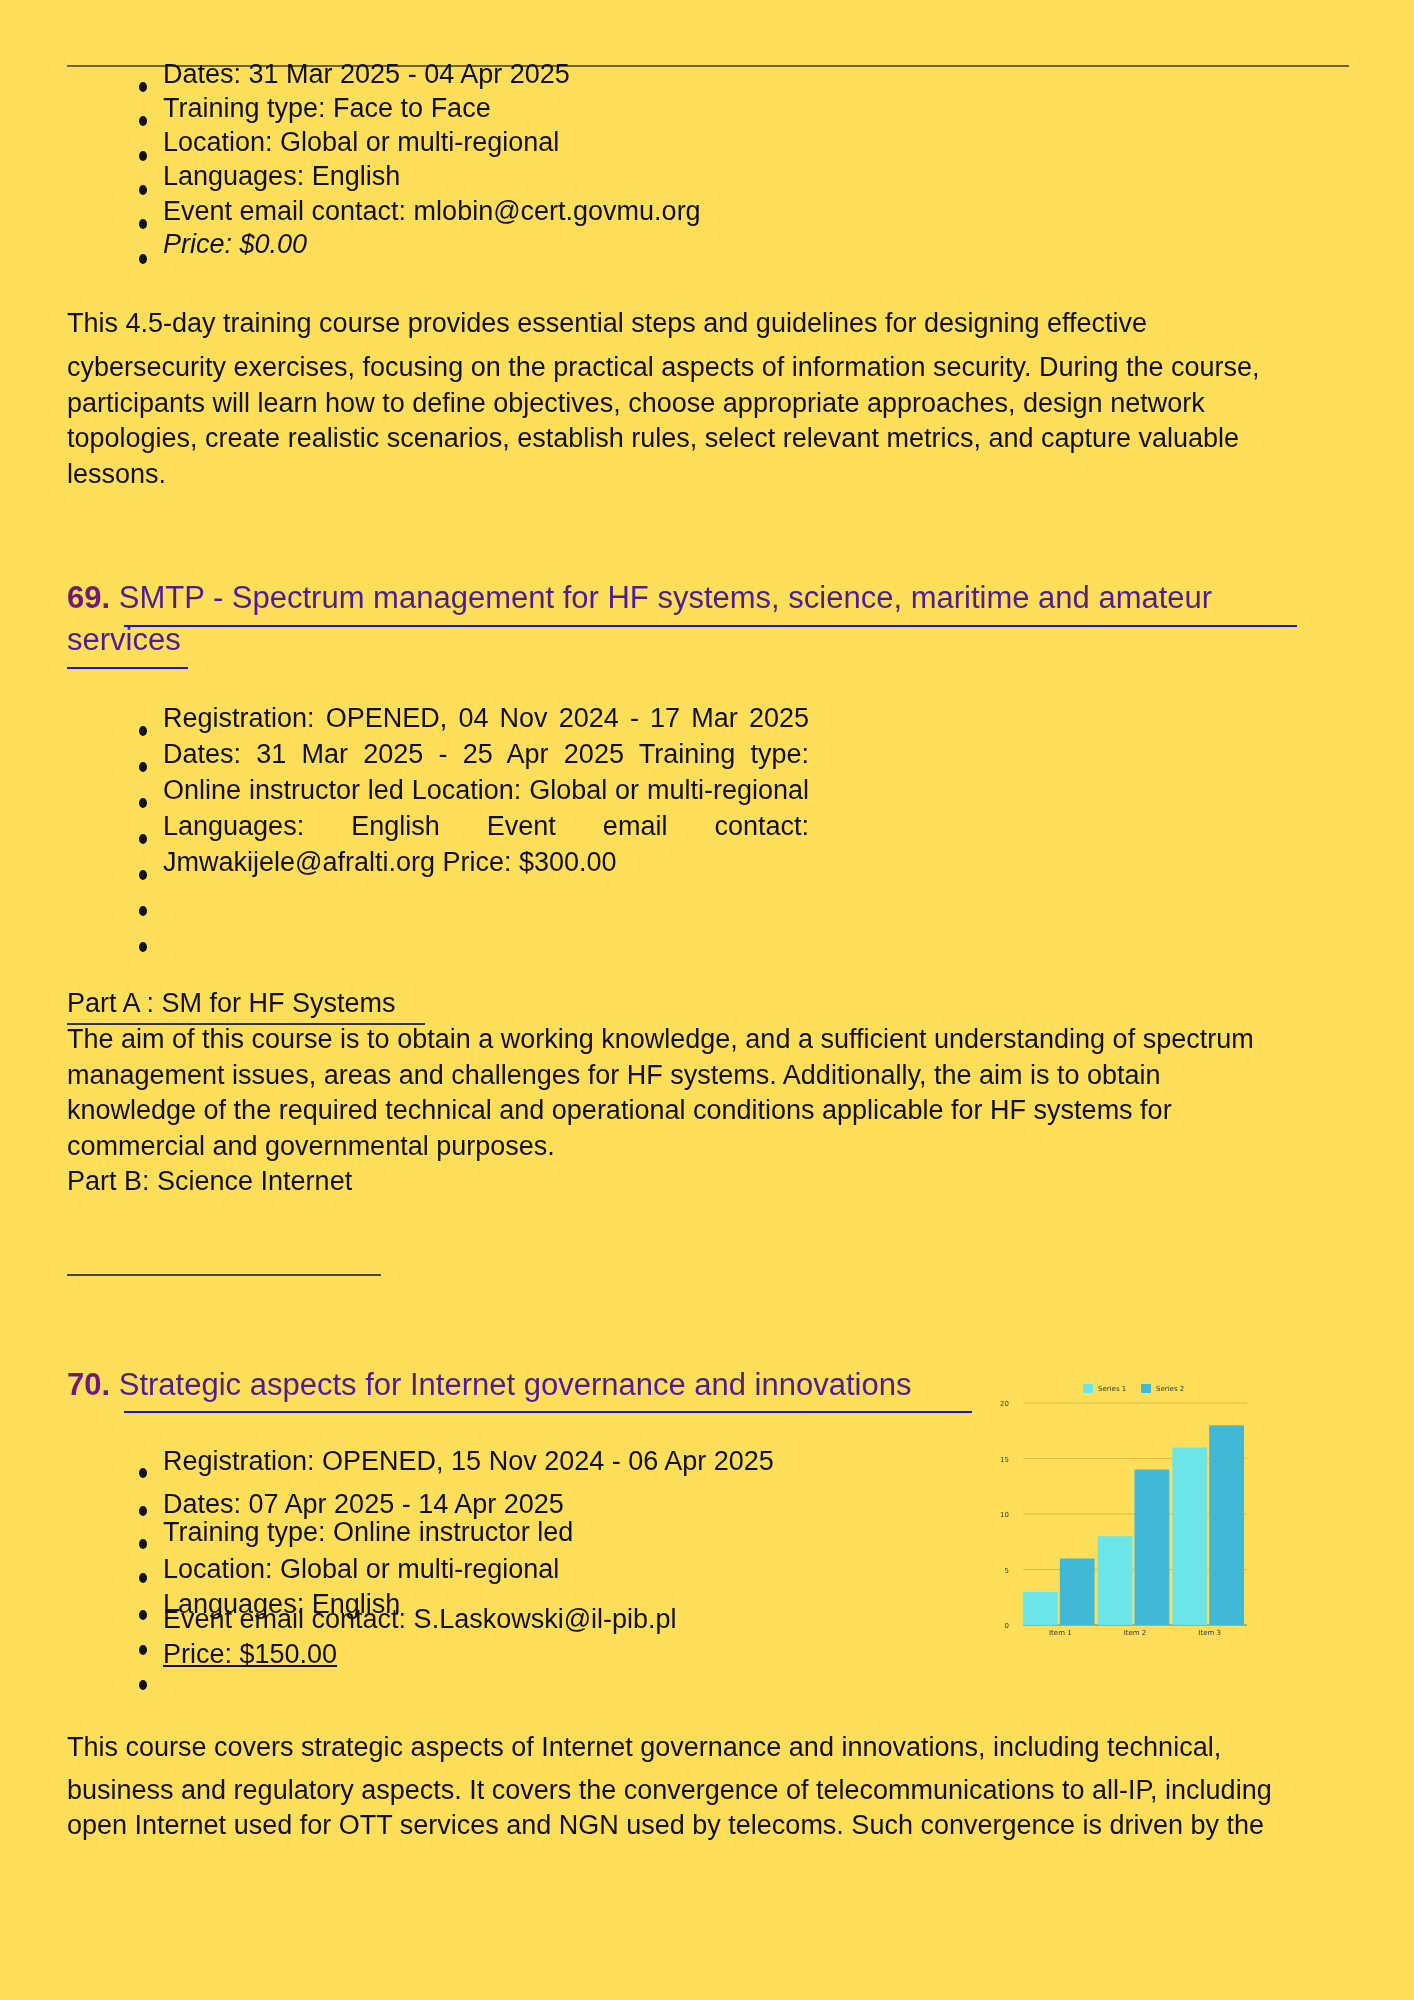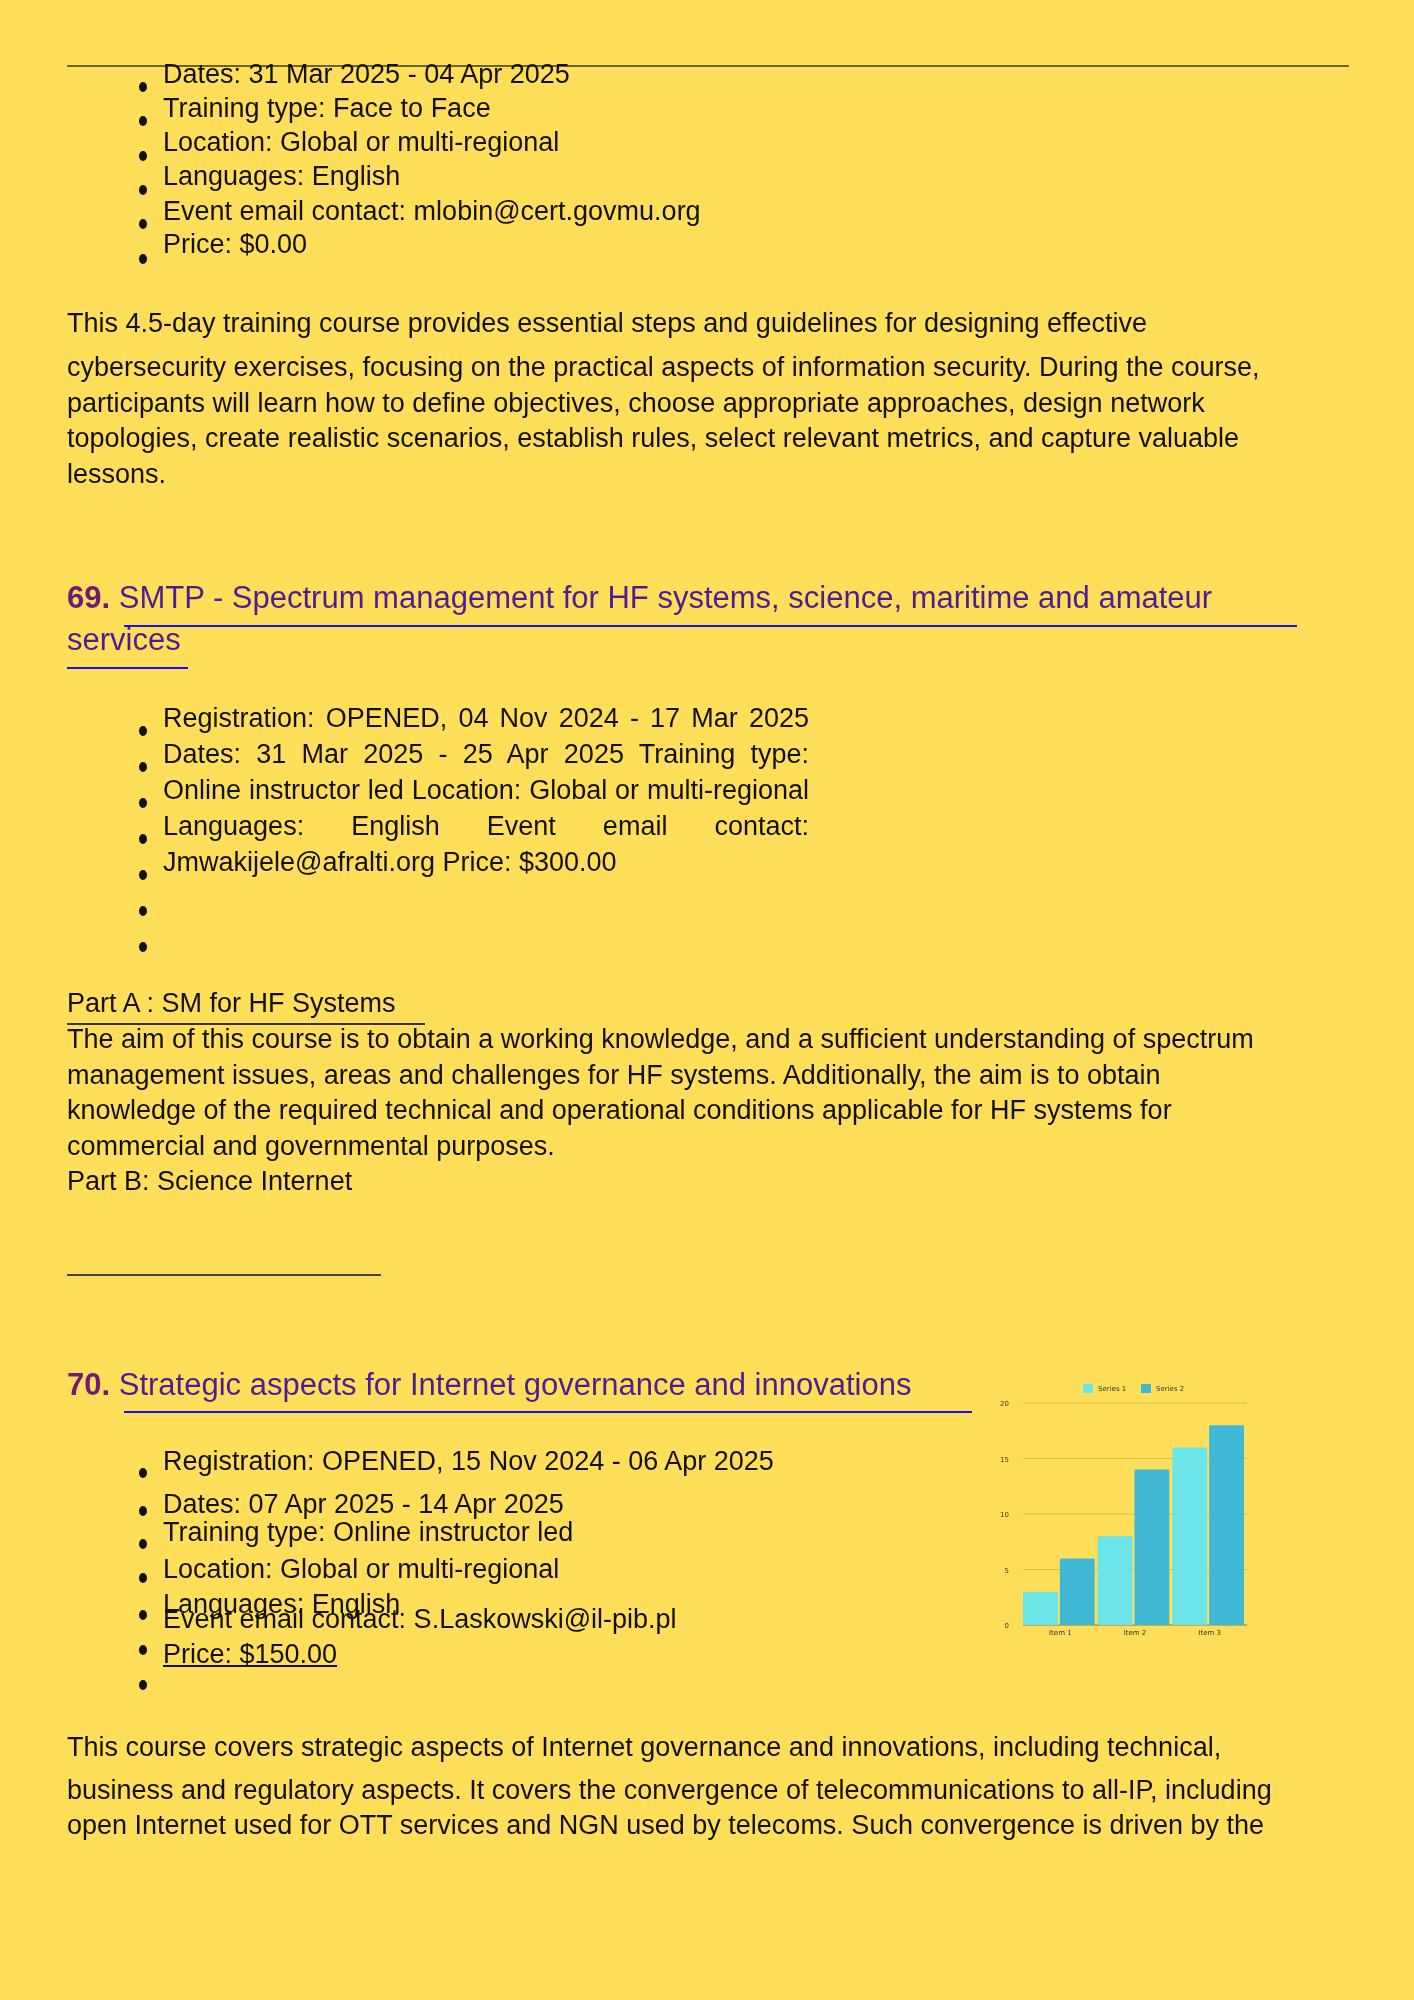--- a/index.html
+++ b/index.html
@@ -24,21 +24,21 @@
 <body>
 
 <div class="abs rule-top"></div>
 
 <div>
   <div class="line" style="left:163px; top:57px;">Dates: 31 Mar 2025 - 04 Apr 2025</div>
   <div class="line" style="left:163px; top:91px;">Training type: Face to Face</div>
   <div class="line" style="left:163px; top:125px;">Location: Global or multi-regional</div>
   <div class="line" style="left:163px; top:159px;">Languages: English</div>
   <div class="line" style="left:163px; top:194px;">Event email contact: mlobin@cert.govmu.org</div>
-  <div class="line" style="left:163px; top:227px;">Price: $0.00</div>
+  <div class="line" style="left:163px; top:227px;font-style:italic;">Price: $0.00</div>
   <div class="bullet" style="left:139px; top:82px;"></div>
   <div class="bullet" style="left:139px; top:116px;"></div>
   <div class="bullet" style="left:139px; top:151px;"></div>
   <div class="bullet" style="left:139px; top:185px;"></div>
   <div class="bullet" style="left:139px; top:219px;"></div>
   <div class="bullet" style="left:139px; top:254px;"></div>
 </div>
 
 <div>
   <div class="line" style="left:67px; top:306px;">This 4.5-day training course provides essential steps and guidelines for designing effective</div>

